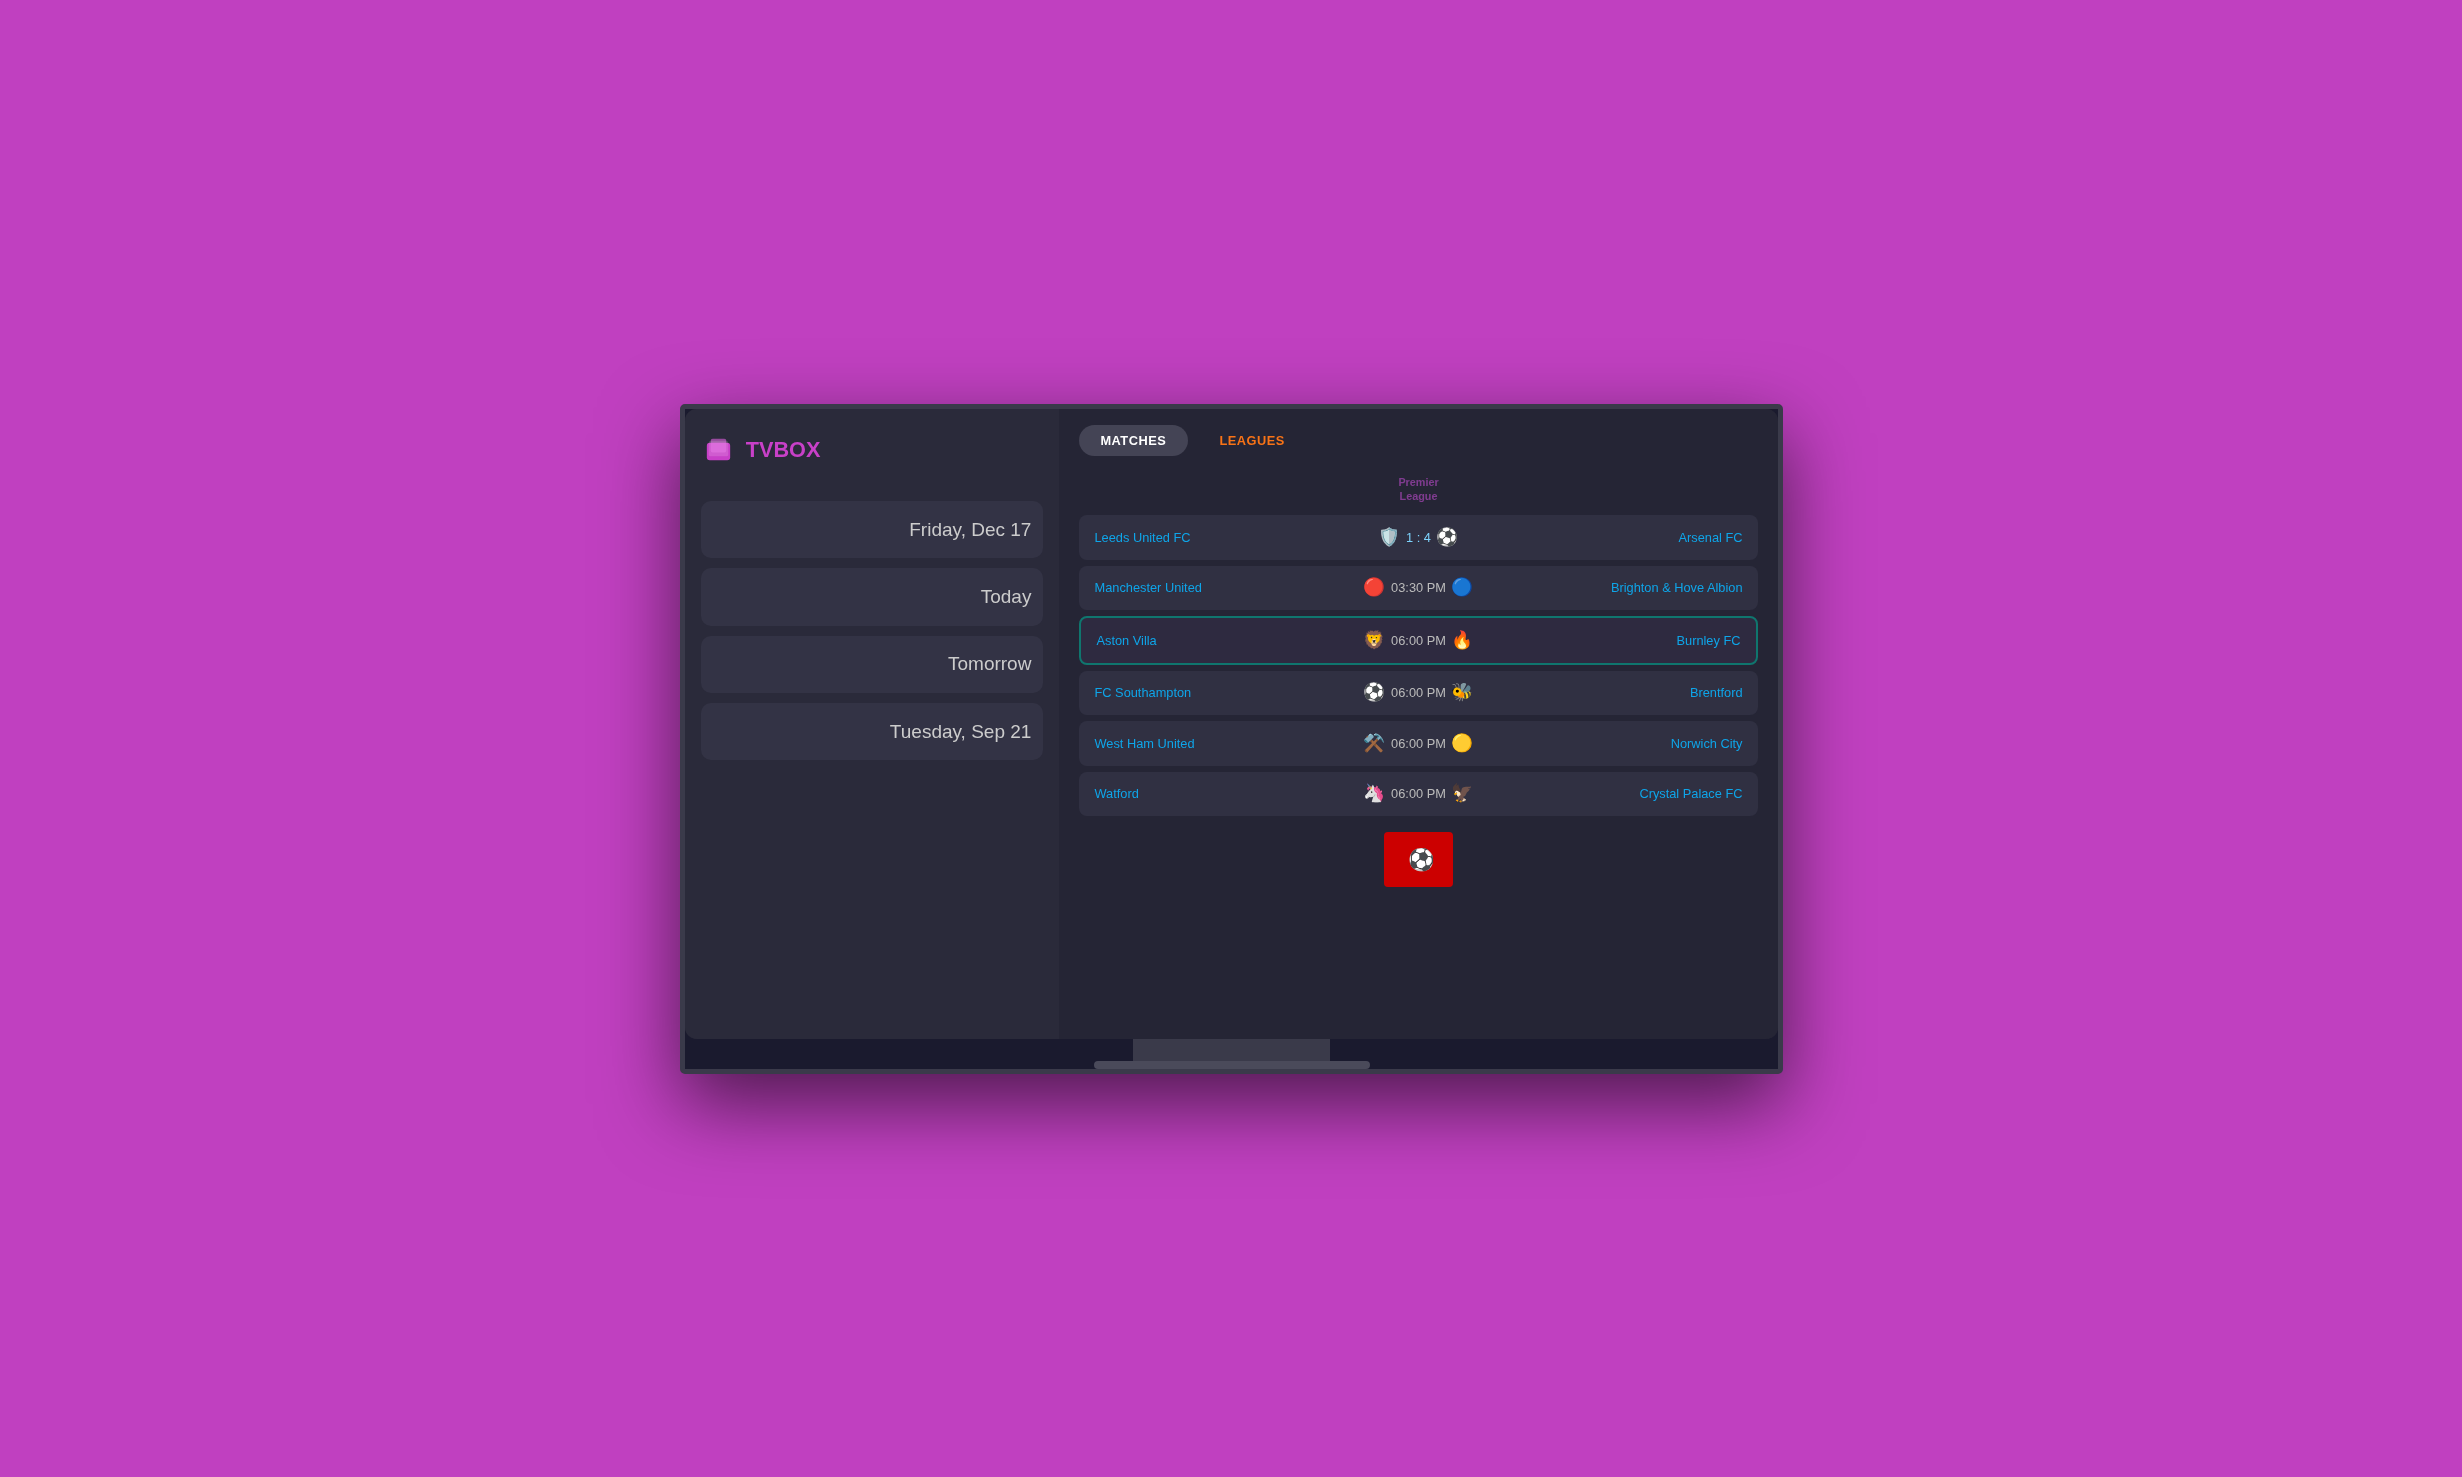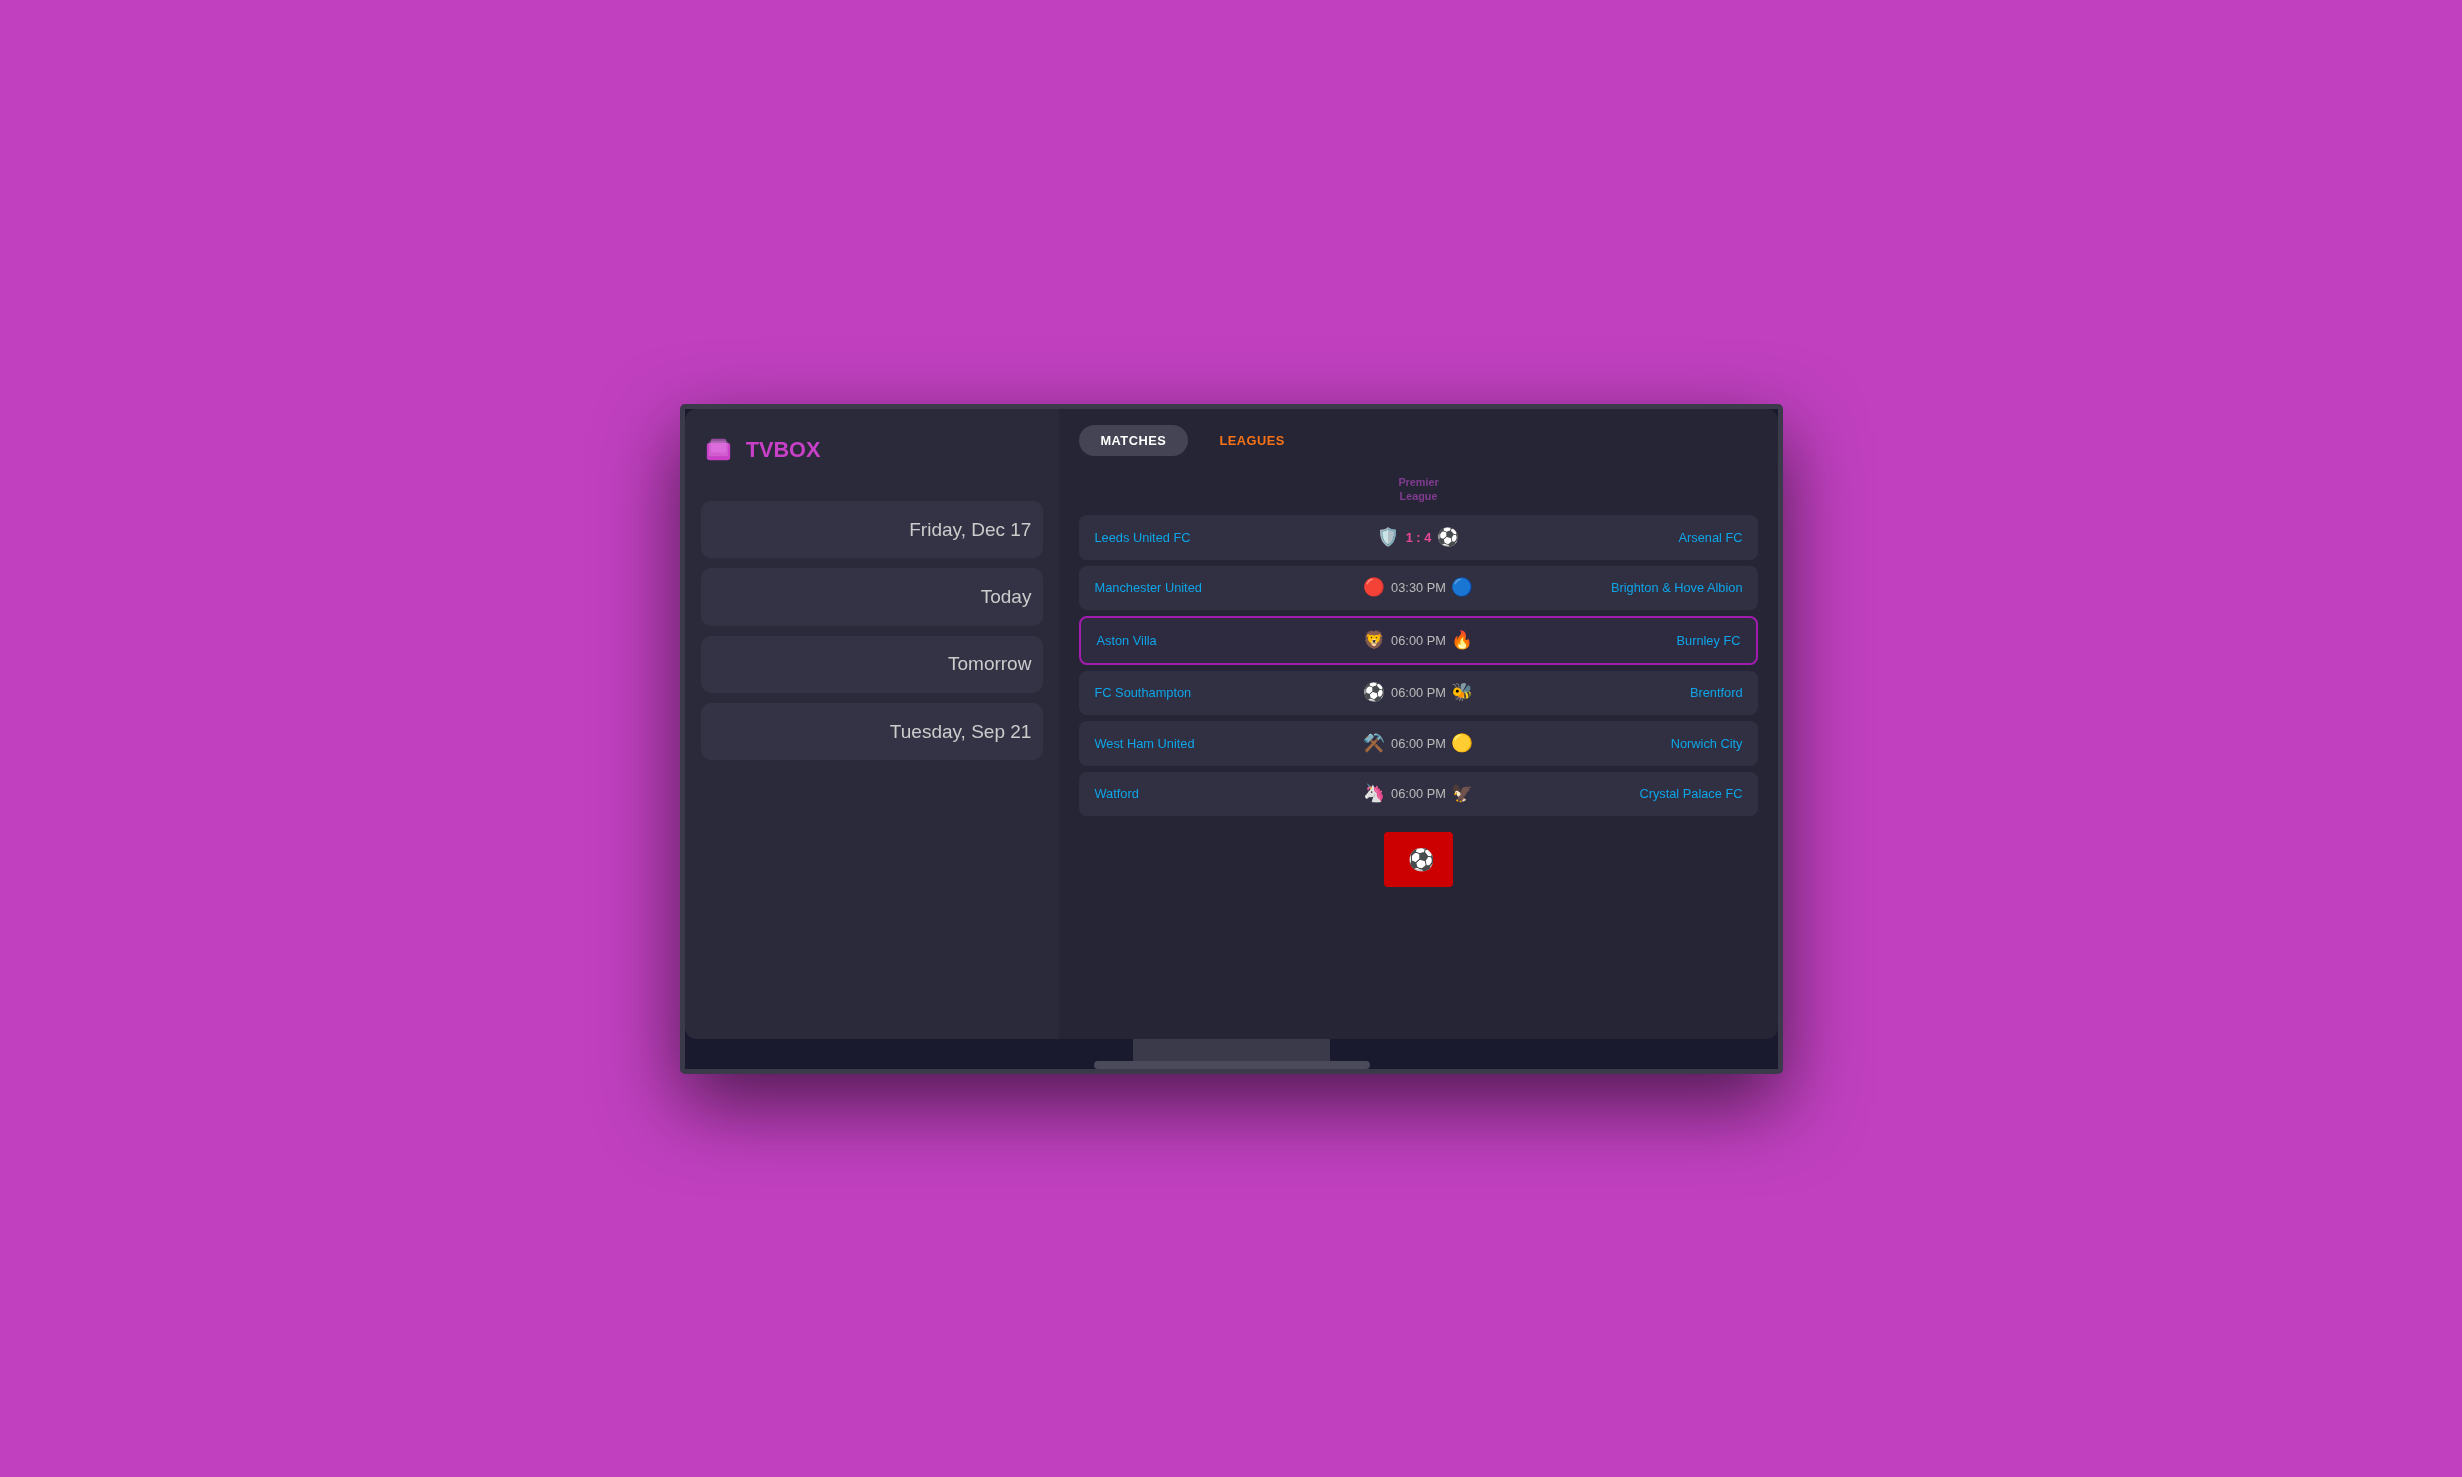--- a/index.html
+++ b/index.html
@@ -183,21 +183,21 @@
       display: flex;
       align-items: center;
       background: #303042;
       border-radius: 7.9px;
       padding: 11.8px 15.8px;
       margin-bottom: 5.9px;
       cursor: pointer;
     }
 
     .match-row.highlighted {
-      border: 2px solid #a21caf;
+      border: 2px solid #0f766e;
       background: #2e2a40;
     }
 
     .team-name {
       font-size: 12.8px;
       color: #0ea5e9;
       flex: 1;
       text-align: left;
     }
 
@@ -218,22 +218,22 @@
     }
 
     .score-time {
       font-size: 12.8px;
       color: #bbb;
       font-weight: 500;
       white-space: nowrap;
     }
 
     .score-time.score {
-      color: #ec4899;
-      font-weight: 700;
+      color: #7dd3fc;
+      font-weight: 400;
     }
   </style>
 </head>
 <body>
 
 <div class="tv-outer">
   <div class="tv-screen">
     <div class="app-content">
 
       <div class="sidebar">

